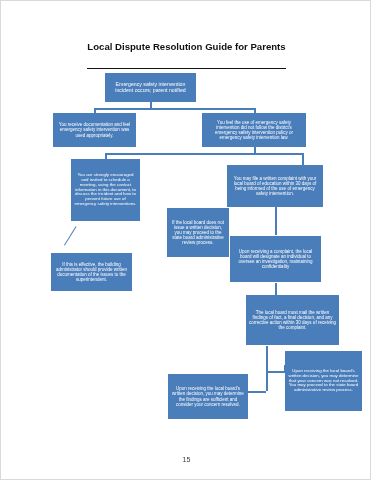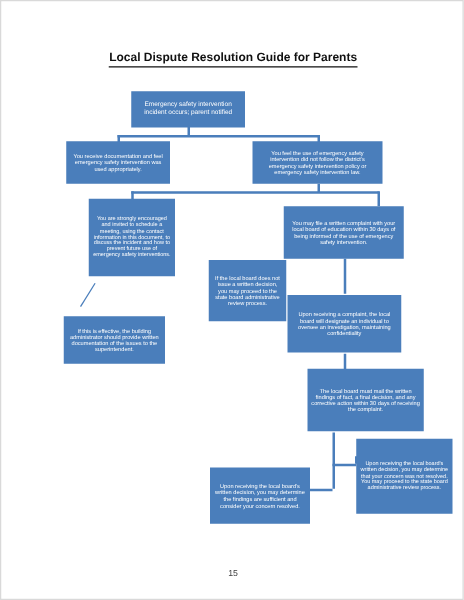--- a/index.html
+++ b/index.html
@@ -27,21 +27,21 @@
     left: 0;
     top: 40px;
     width: 371px;
     text-align: center;
     font-size: 9.6px;
     font-weight: bold;
     color: #111111;
   }
   #page-title span {
     border-bottom: 1px solid #111111;
-    padding-bottom: 1px;
+    padding-bottom: 16px;
   }
   .flow-box {
     position: absolute;
     background: #4a7ebb;
     color: #ffffff;
     box-sizing: border-box;
     display: flex;
     align-items: center;
     justify-content: center;
     text-align: center;

